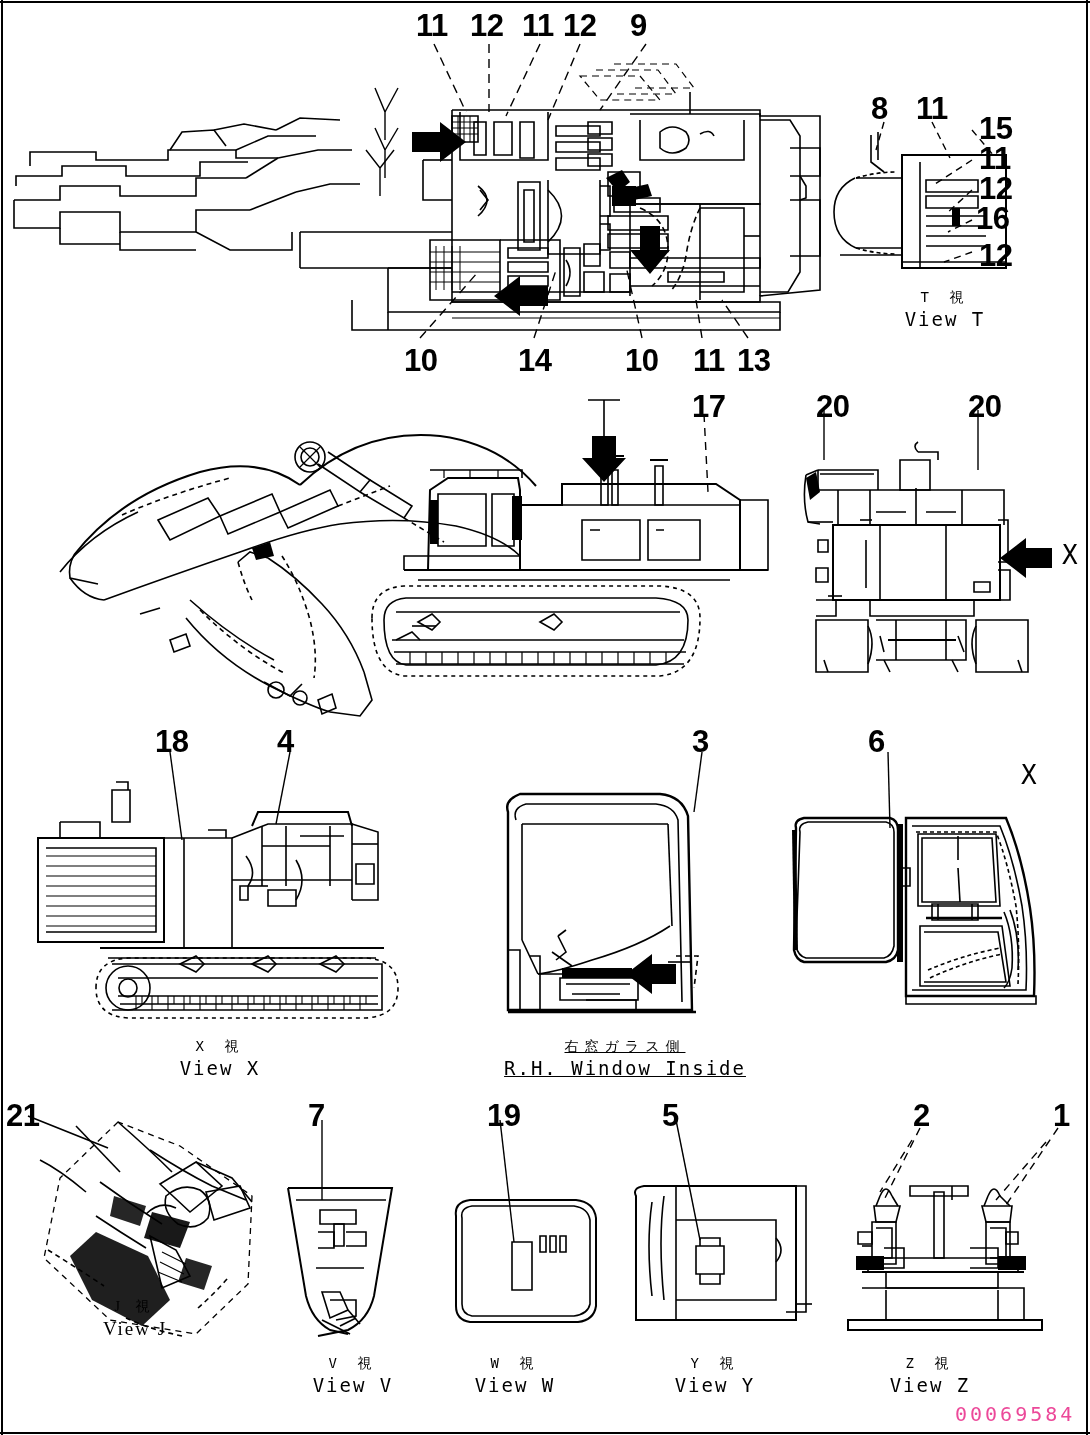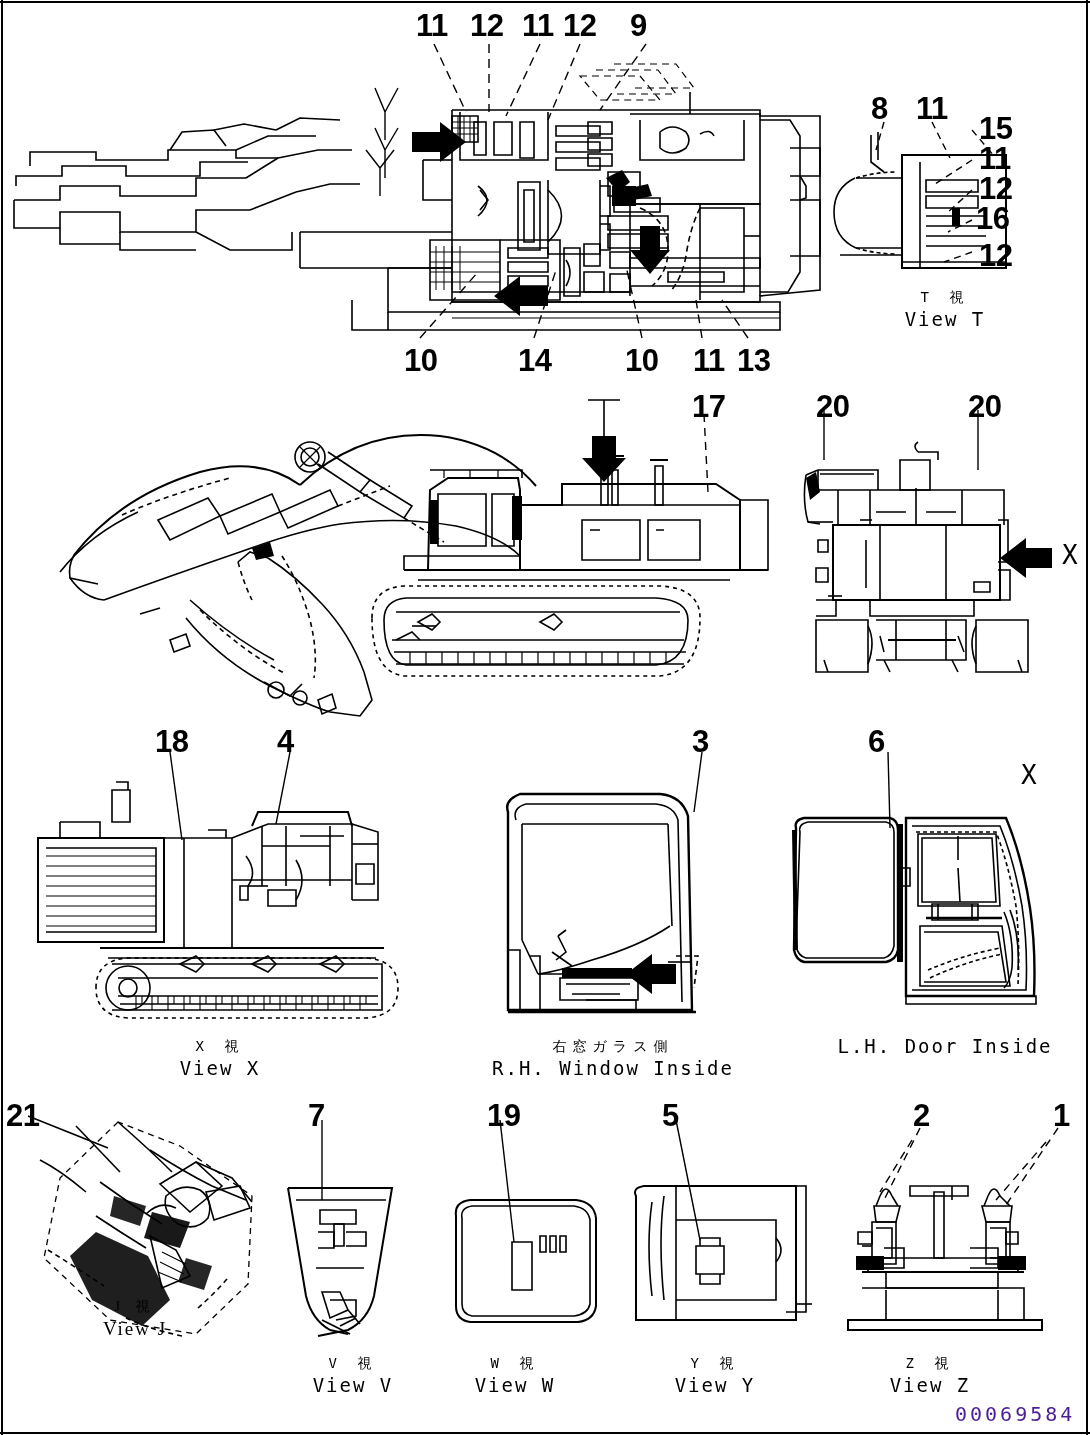--- a/index.html
+++ b/index.html
@@ -50,21 +50,21 @@
     letter-spacing: 6px;
     font-size: 14px;
   }
   .viewlabel .en {
     display: block;
     letter-spacing: 2px;
     font-size: 19px;
   }
   .drawno {
     position: absolute;
-    color: #4c1d95;
+    color: #ec4899;
     font-family: "DejaVu Sans Mono", monospace;
     font-size: 20px;
     letter-spacing: 3px;
     white-space: nowrap;
   }
   .xmark {
     position: absolute;
     color: #000000;
     font-family: "DejaVu Sans Mono", monospace;
     font-size: 26px;
@@ -699,26 +699,25 @@
   </div>
 
   <div class="viewlabel" style="left:830px;top:286px;width:230px;">
     <span class="jp">T  視</span>
     <span class="en">View T</span>
   </div>
   <div class="viewlabel" style="left:105px;top:1035px;width:230px;">
     <span class="jp">X  視</span>
     <span class="en">View X</span>
   </div>
-  <div class="viewlabel" style="left:468px;top:1035px;width:290px;">
+  <div class="viewlabel" style="left:480px;top:1035px;width:290px;text-decoration:underline;">
     <span class="jp">右窓ガラス側</span>
     <span class="en">R.H. Window Inside</span>
   </div>
   <div class="viewlabel" style="left:800px;top:1035px;width:290px;">
-    <span class="en">L.H. Door Inside</span>
   </div>
   <div class="viewlabel" style="left:20px;top:1296px;width:230px;font-family:Liberation Serif, serif;">
     <span class="jp">J  視</span>
     <span class="en">View J</span>
   </div>
   <div class="viewlabel" style="left:238px;top:1352px;width:230px;">
     <span class="jp">V  視</span>
     <span class="en">View V</span>
   </div>
   <div class="viewlabel" style="left:600px;top:1352px;width:230px;">

